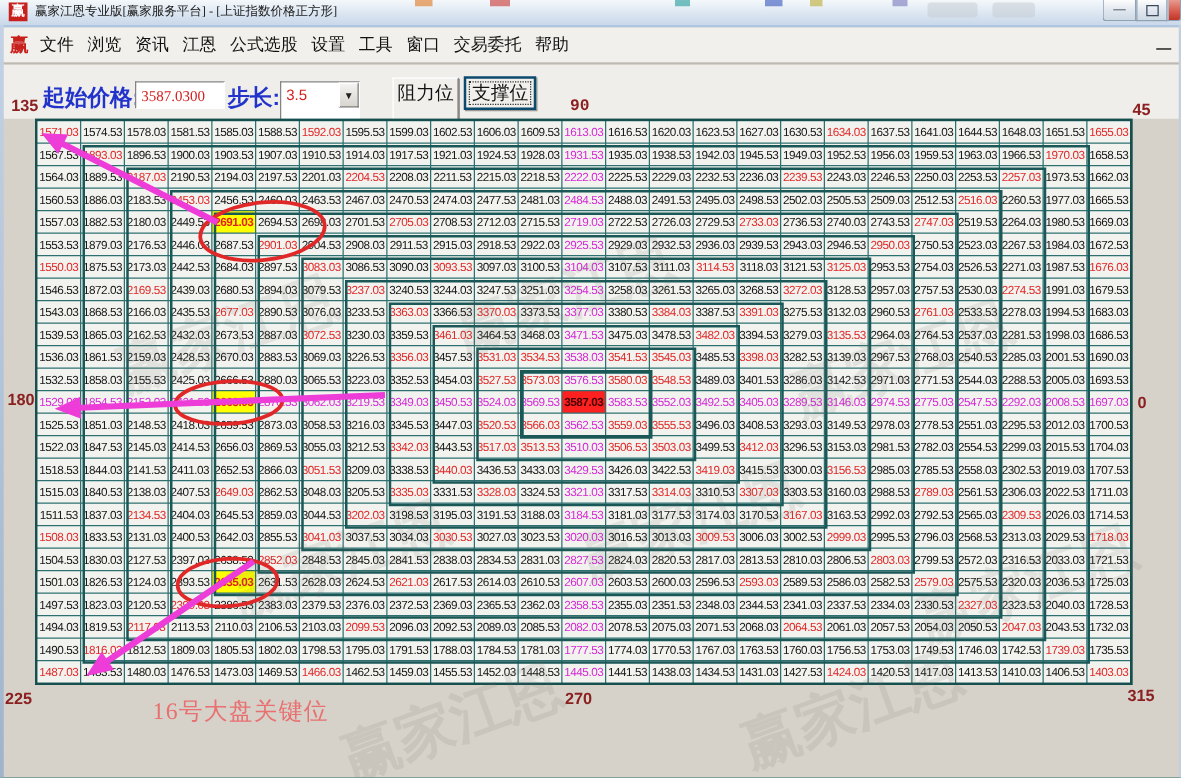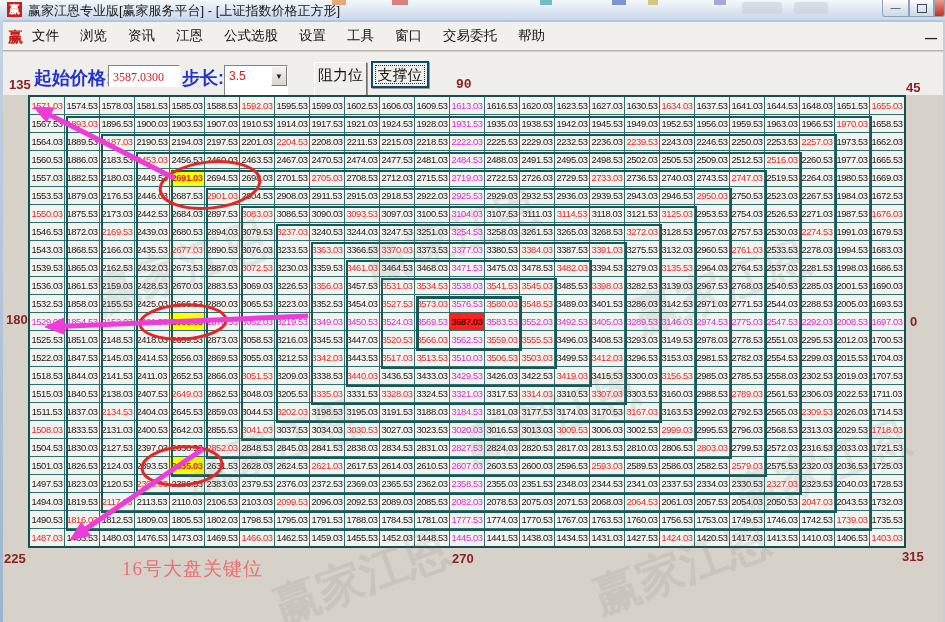--- a/index.html
+++ b/index.html
@@ -6,36 +6,36 @@
   body{width:945px;height:622px;position:relative;overflow:hidden;
        font-family:"Liberation Sans",sans-serif;background:#d6d2ca;}
   #app{position:absolute;inset:0;}
 
   
   .titlebar{position:absolute;left:0;top:0;width:945px;height:20px;
     background:linear-gradient(#f4f8fb,#d9e4f0 60%,#c9d8ea);
     border-bottom:2px solid #aec6e0;}
   .titlebar .logo{position:absolute;left:7px;top:2px;width:15px;height:15px;background:#c8201c;
     color:#fff;font-size:11px;line-height:15px;text-align:center;font-weight:bold;}
-  .titlebar .title{position:absolute;left:28px;top:2px;font-size:13px;color:#1a1a1a;white-space:nowrap;}
+  .titlebar .title{position:absolute;left:28px;top:2px;font-size:10px;color:#1a1a1a;white-space:nowrap;font-family:Liberation Serif, serif;}
   .artifact{position:absolute;top:0;height:5px;opacity:.65;}
   .blob{position:absolute;top:2px;height:12px;border-radius:3px;opacity:.5;background:#c4c9d2;}
   .winbtn{position:absolute;top:0;height:17px;border:1px solid #8fa1b4;border-top:none;
     background:linear-gradient(#fdfdfd,#dfe6ee 55%,#cfd9e4);text-align:center;
     font-size:10px;line-height:15px;color:#3b4a5a;box-sizing:border-box;}
   .winbtn.min{left:882px;width:27px;border-radius:0 0 0 3px;}
   .winbtn.restore{left:909px;width:25px;}
   .winbtn.close{left:934px;width:11px;background:linear-gradient(#e89a90,#d6574a 60%,#c13527);border-radius:0 0 3px 0;}
   .restore-glyph{display:inline-block;width:8px;height:7px;border:1px solid #3b4a5a;margin-top:4px;}
 
   
   .menubar{position:absolute;left:0;top:22px;width:945px;height:28px;background:#f2f0ed;}
   .menubar .logo2{position:absolute;left:8px;top:6px;width:17px;height:17px;color:#c8201c;
     font-weight:bold;font-size:15px;line-height:17px;}
-  .menu-items{position:absolute;left:32px;top:0;height:28px;display:flex;gap:21px;align-items:center;}
+  .menu-items{position:absolute;left:32px;top:0;height:28px;display:flex;gap:11px;align-items:center;}
   .mi{font-size:13.5px;color:#111;white-space:nowrap;}
   .mdi-min{position:absolute;left:921px;top:3px;width:20px;height:20px;font-size:12px;font-weight:bold;
     color:#222;text-align:center;line-height:26px;}
   .menusep{position:absolute;left:0;top:50px;width:945px;height:2px;
     border-top:1px solid #b7b3ab;border-bottom:1px solid #fbfaf8;}
 
   
   .toolbar{position:absolute;left:0;top:52px;width:945px;height:43px;background:#f0eeea;}
   .tlabel{position:absolute;font-size:18px;font-weight:bold;color:#2233cc;white-space:nowrap;}
   .tinput{position:absolute;box-sizing:border-box;background:#fff;border:1px solid;

